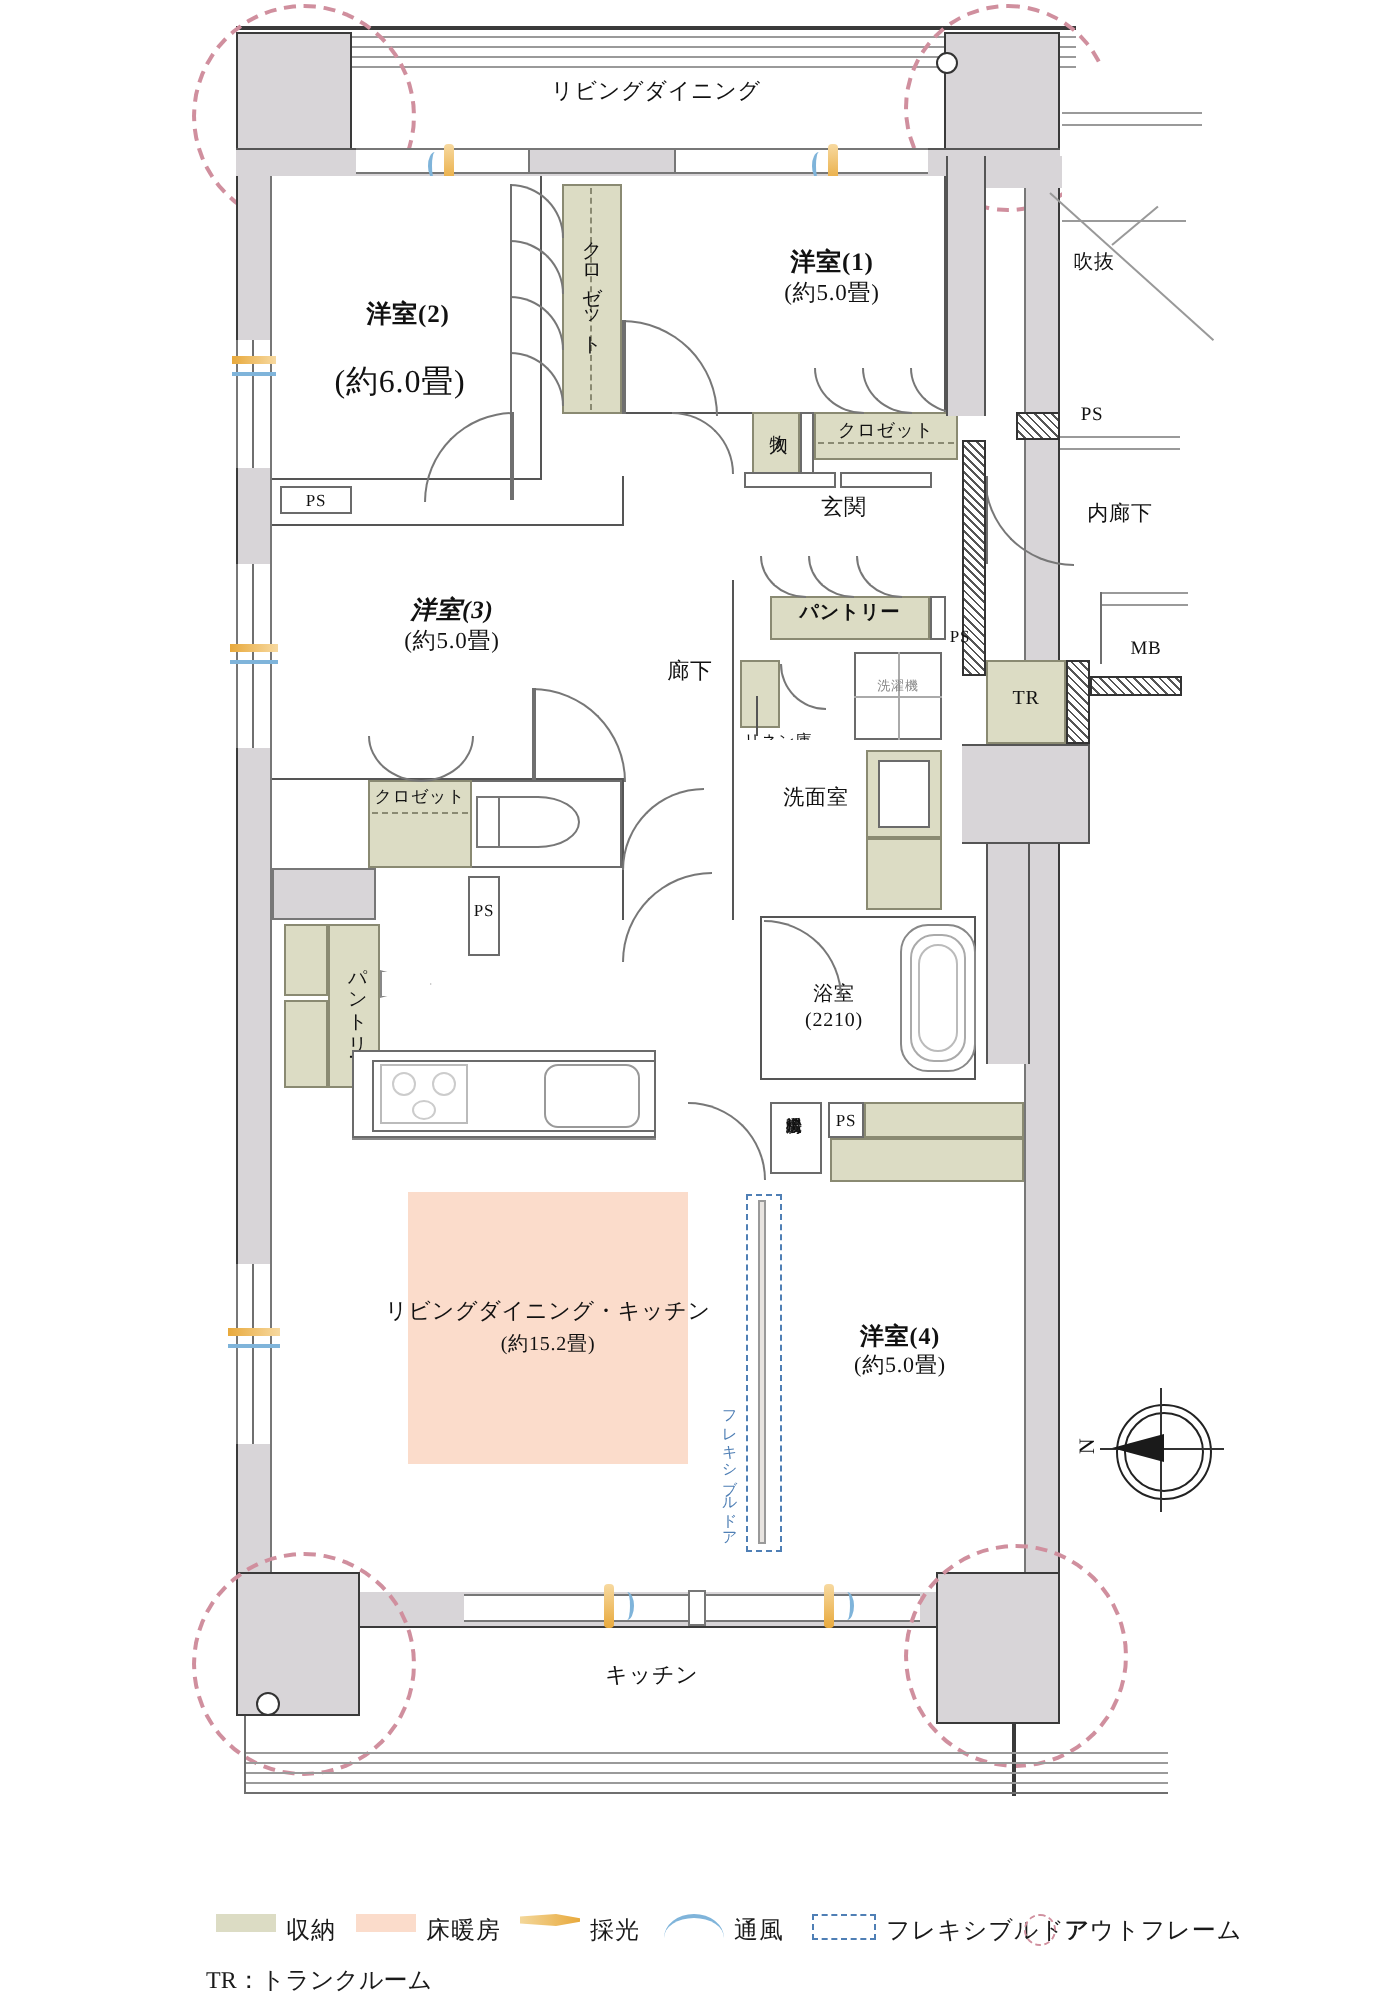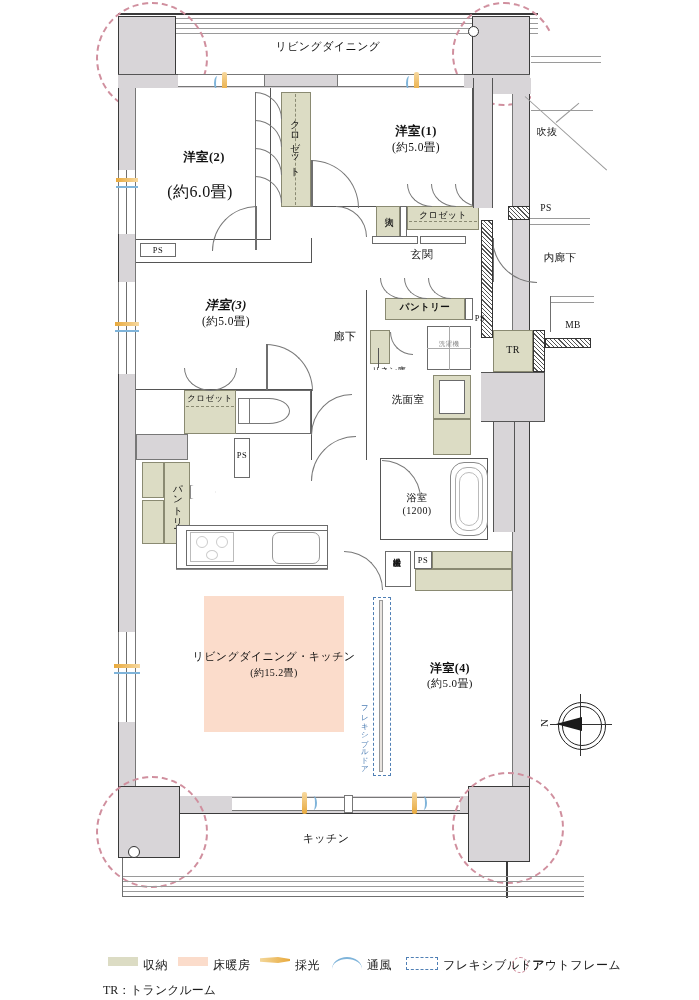--- a/index.html
+++ b/index.html
@@ -204,21 +204,21 @@
   <div class="abs thinwall" style="left:233px;top:390px;width:78px;height:44px;"></div>
   <div class="abs" style="left:248px;top:398px;width:42px;height:26px;border:1.2px solid #777;border-radius:0 50% 50% 0;background:#fff;"></div>
   <div class="abs" style="left:238px;top:398px;width:12px;height:26px;border:1.2px solid #777;background:#fff;"></div>
   <div class="abs thinwall" style="left:234px;top:438px;width:16px;height:40px;"></div>
   <div class="lbl xs" style="left:232px;top:450px;width:20px;font-size:8.5px;">PS</div>
   <div class="arc arcTL" style="left:311px;top:394px;width:40px;height:40px;"></div>
   <div class="arc arcTL" style="left:311px;top:436px;width:44px;height:44px;"></div>
 
   <div class="abs" style="left:380px;top:458px;width:108px;height:82px;background:#fff;border:1.2px solid #555;"></div>
   <div class="lbl" style="left:396px;top:492px;width:42px;font-size:10px;">浴室</div>
-  <div class="lbl" style="left:392px;top:505px;width:50px;font-size:10px;">(1200)</div>
+  <div class="lbl" style="left:392px;top:505px;width:50px;font-size:10px;">(2210)</div>
   <div class="abs" style="left:450px;top:462px;width:38px;height:74px;border:1.2px solid #888;border-radius:14px;background:#fff;"></div>
   <div class="abs" style="left:455px;top:467px;width:28px;height:64px;border:1px solid #aaa;border-radius:12px;"></div>
   <div class="abs" style="left:459px;top:472px;width:20px;height:54px;border:1px solid #bbb;border-radius:10px;"></div>
   <div class="arc arcTR" style="left:382px;top:460px;width:38px;height:38px;"></div>
 
   <div class="abs thinwall" style="left:385px;top:551px;width:26px;height:36px;"></div>
   <div class="lbl vert xs" style="left:391px;top:552px;font-size:8px;letter-spacing:0;">給湯暖房機</div>
   <div class="abs thinwall" style="left:414px;top:551px;width:18px;height:18px;"></div>
   <div class="lbl xs" style="left:413px;top:555px;width:20px;font-size:8.5px;">PS</div>
 

